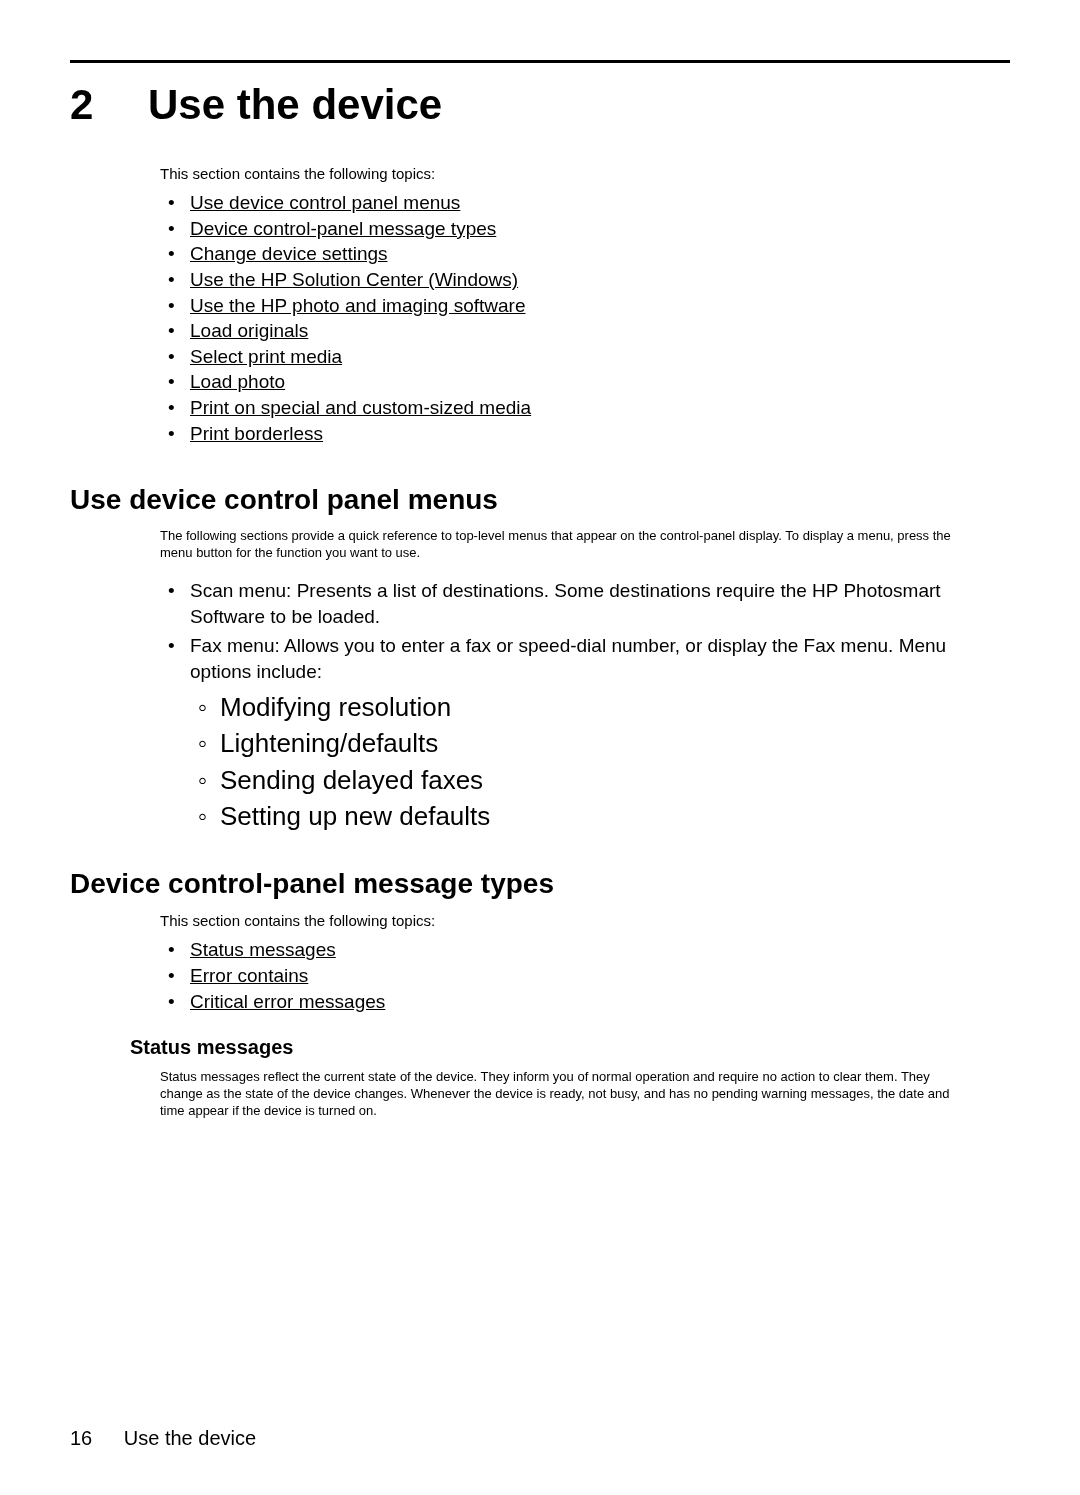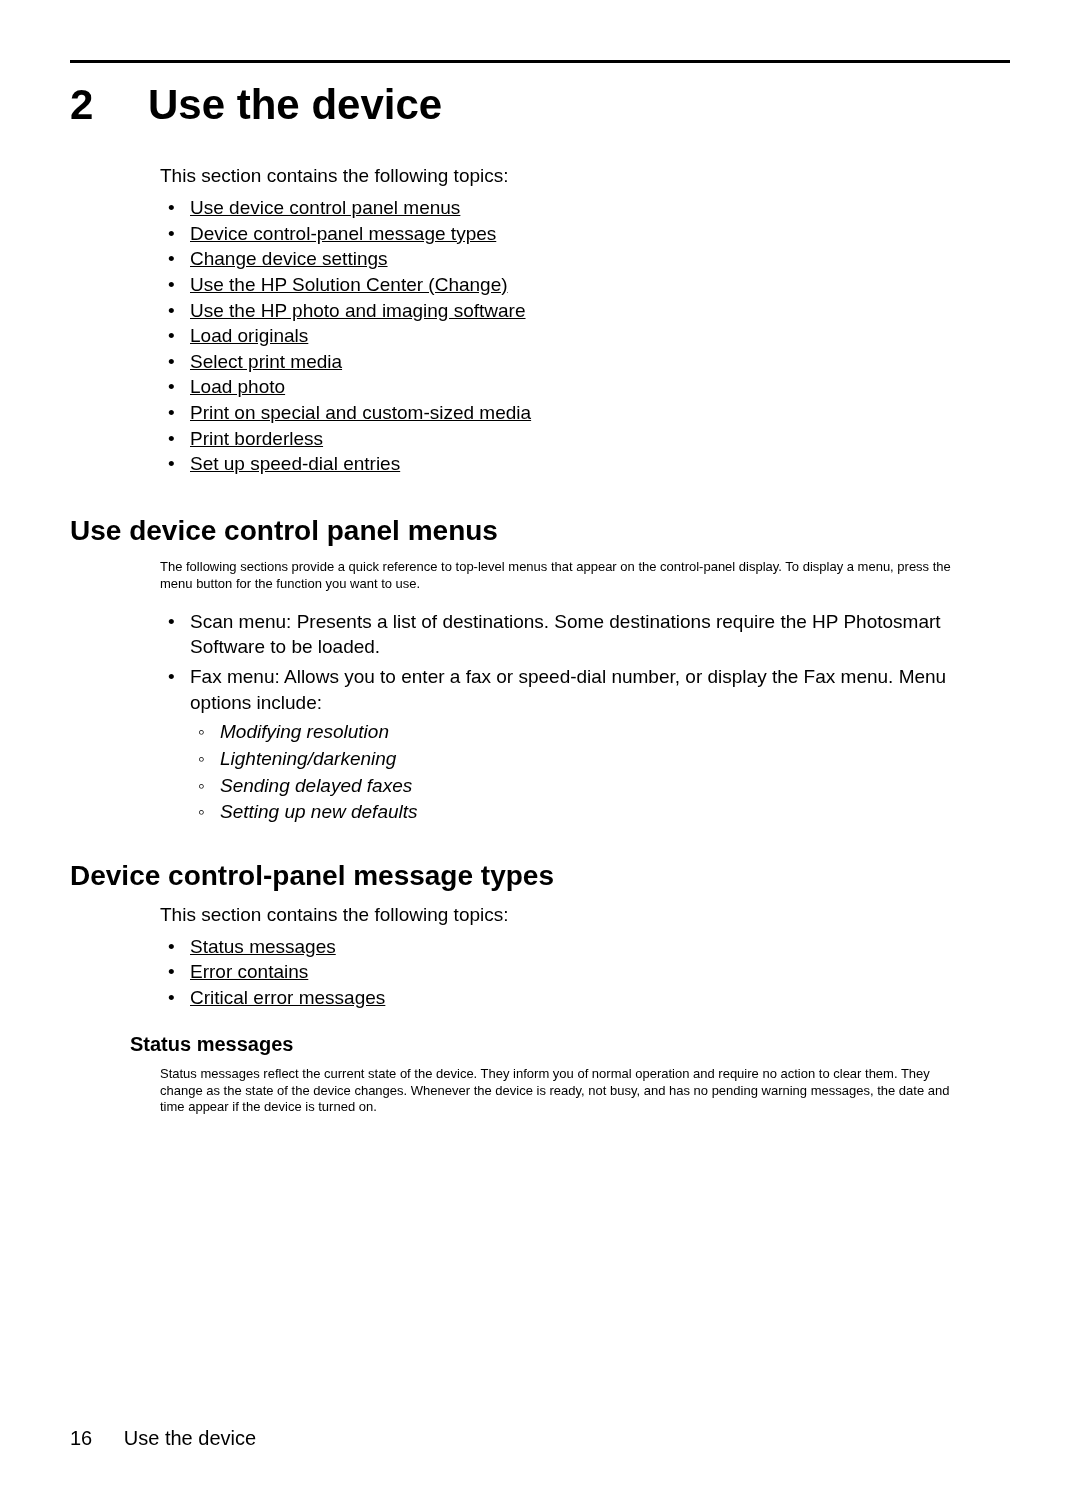--- a/index.html
+++ b/index.html
@@ -28,21 +28,21 @@
     .chapter-number {
       font-size: 42px;
       font-weight: bold;
       width: 78px;
     }
     .chapter-title {
       font-size: 42px;
       font-weight: bold;
     }
     .intro-text {
-      font-size: 19px;
+      font-size: 15px;
       margin-left: 90px;
       margin-bottom: 8px;
     }
     ul.topic-list {
       list-style: none;
       margin-left: 90px;
       margin-bottom: 38px;
     }
     ul.topic-list li {
       font-size: 19px;
@@ -91,25 +91,24 @@
       content: "•";
       position: absolute;
       left: 8px;
       top: 0;
     }
     ul.sub-list {
       list-style: none;
       margin-top: 4px;
     }
     ul.sub-list li {
-      font-size: 19px;
+      font-size: 26px;
       line-height: 1.4;
       padding-left: 30px;
       position: relative;
-      font-style: italic;
     }
     ul.sub-list li::before {
       content: "◦";
       position: absolute;
       left: 8px;
       top: 0;
     }
     .bold-run {
       font-weight: normal;
     }
@@ -139,43 +138,42 @@
   <div class="chapter-number">2</div>
   <div class="chapter-title">Use the device</div>
 </div>
 
 <p class="intro-text">This section contains the following topics:</p>
 
 <ul class="topic-list">
   <li><a href="#">Use device control panel menus</a></li>
   <li><a href="#">Device control-panel message types</a></li>
   <li><a href="#">Change device settings</a></li>
-  <li><a href="#">Use the HP Solution Center (Change)</a></li>
+  <li><a href="#">Use the HP Solution Center (Windows)</a></li>
   <li><a href="#">Use the HP photo and imaging software</a></li>
   <li><a href="#">Load originals</a></li>
   <li><a href="#">Select print media</a></li>
   <li><a href="#">Load photo</a></li>
   <li><a href="#">Print on special and custom-sized media</a></li>
   <li><a href="#">Print borderless</a></li>
-  <li><a href="#">Set up speed-dial entries</a></li>
 </ul>
 
 <h2 class="section-heading">Use device control panel menus</h2>
 
 <p class="section-body">The following sections provide a quick reference to top-level menus that appear on the control-panel display. To display a menu, press the menu button for the function you want to use.</p>
 
 <ul class="feature-list">
   <li>
     <span class="bold-run">Scan menu:</span><span> Presents a list of destinations. Some destinations require the HP Photosmart Software to be loaded.</span>
   </li>
   <li>
     <span class="bold-run">Fax menu:</span><span> Allows you to enter a fax or speed-dial number, or display the Fax menu. Menu options include:</span>
     <ul class="sub-list">
       <li>Modifying resolution</li>
-      <li>Lightening/darkening</li>
+      <li>Lightening/defaults</li>
       <li>Sending delayed faxes</li>
       <li>Setting up new defaults</li>
     </ul>
   </li>
 </ul>
 
 <h2 class="section-heading">Device control-panel message types</h2>
 
 <p class="intro-text" style="margin-left:90px;">This section contains the following topics:</p>
 

